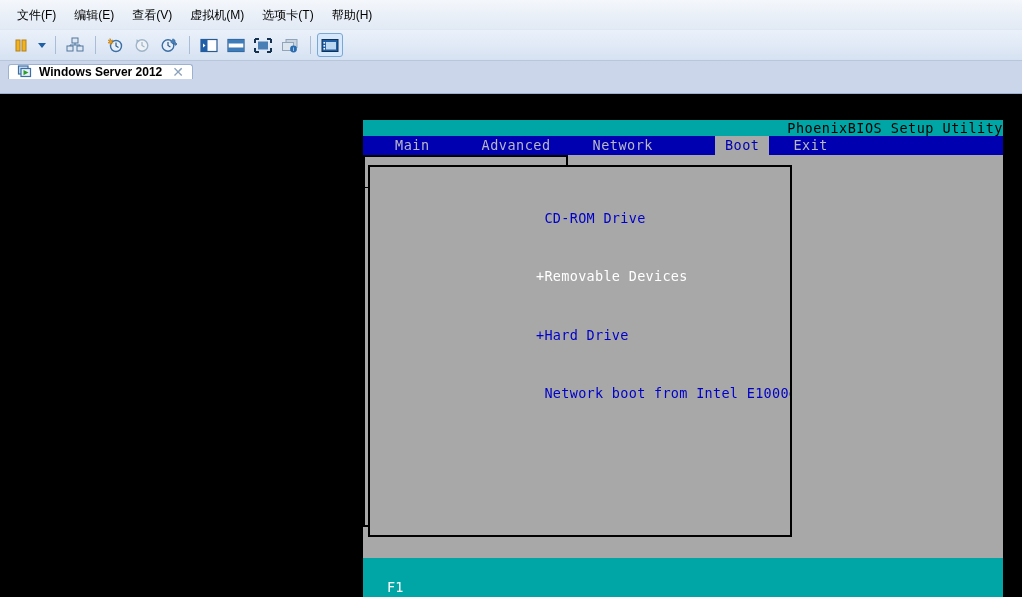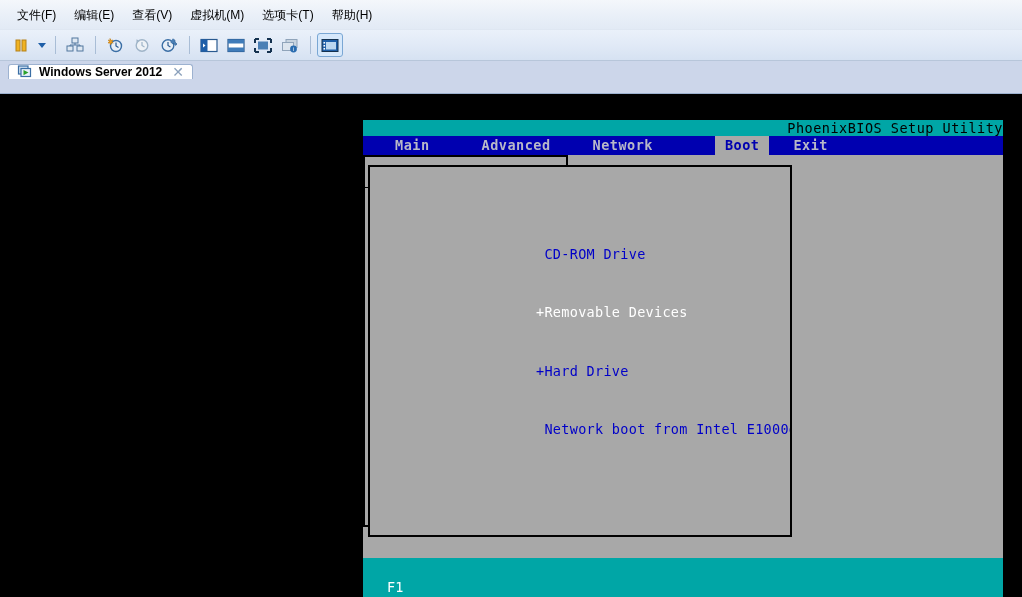--- a/index.html
+++ b/index.html
@@ -152,21 +152,20 @@
     display: flex;
     align-items: stretch;
     color: #b8b8c8;
     font-size: 13.5px;
   }
   .bios-menu {
     line-height: 19px;
     padding: 0 10px;
     white-space: nowrap;
     letter-spacing: 0.5px;
-    font-weight: bold;
   }
   .bios-menu.sel {
     background: #a8a8a8;
     color: #0000b0;
     margin-left: 40px;
   }
 
   .bios-body {
     position: relative;
     height: 403px;
@@ -205,21 +204,20 @@
     height: 339px;
     padding: 14px 8px 0 12px;
     color: #000000;
     font-size: 13.5px;
     line-height: 19.5px;
   }
   .help-line { white-space: pre; }
 
   .boot-list {
     padding: 22px 0 0 48px;
-    margin-top: 36px;
   }
   .boot-item {
     white-space: pre;
     font-size: 13.5px;
     line-height: 19.5px;
     letter-spacing: 0.3px;
     color: #0000c8;
   }
   .boot-item.cursor { color: #ffffff; }
 

